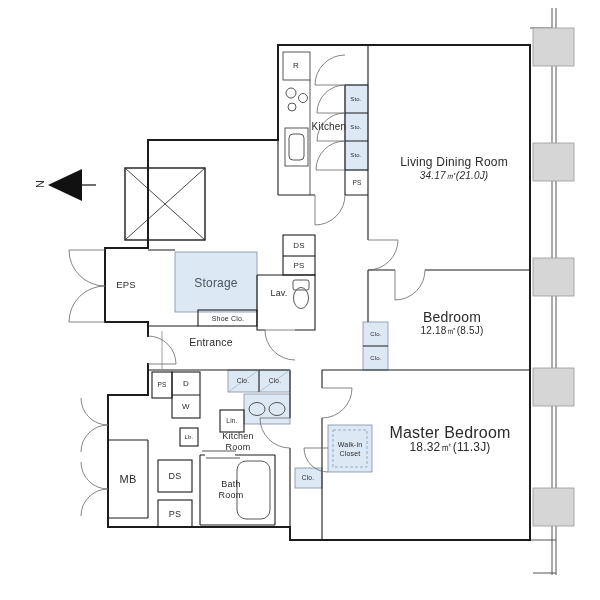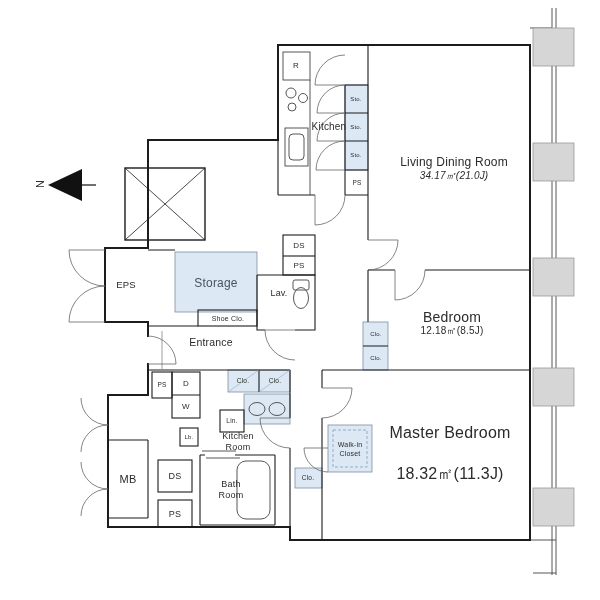--- a/index.html
+++ b/index.html
@@ -125,21 +125,21 @@
 
   <div class="lbl rot" style="left:40px;top:184px;font-size:11px;">N</div>
 
   <div class="lbl" style="left:454px;top:162px;font-size:12px;">Living Dining Room</div>
   <div class="lbl" style="left:454px;top:176px;font-size:10px;font-style:italic;">34.17㎡(21.0J)</div>
 
   <div class="lbl" style="left:452px;top:317px;font-size:14px;">Bedroom</div>
   <div class="lbl" style="left:452px;top:331px;font-size:10px;">12.18㎡(8.5J)</div>
 
   <div class="lbl" style="left:450px;top:433px;font-size:16px;">Master Bedroom</div>
-  <div class="lbl" style="left:450px;top:474px;font-size:16px;">18.32㎡(11.3J)</div>
+  <div class="lbl" style="left:450px;top:447px;font-size:12px;">18.32㎡(11.3J)</div>
 
   <div class="lbl" style="left:329px;top:127px;font-size:10px;">Kitchen</div>
   <div class="lbl soft" style="left:216px;top:283px;font-size:12px;">Storage</div>
   <div class="lbl" style="left:211px;top:342px;font-size:10.5px;">Entrance</div>
   <div class="lbl" style="left:279px;top:293px;font-size:9px;">Lav.</div>
 
   <div class="lbl" style="left:238px;top:436px;font-size:9px;">Kitchen</div>
   <div class="lbl" style="left:238px;top:447px;font-size:9px;">Room</div>
 
   <div class="lbl" style="left:231px;top:484px;font-size:9px;">Bath</div>

